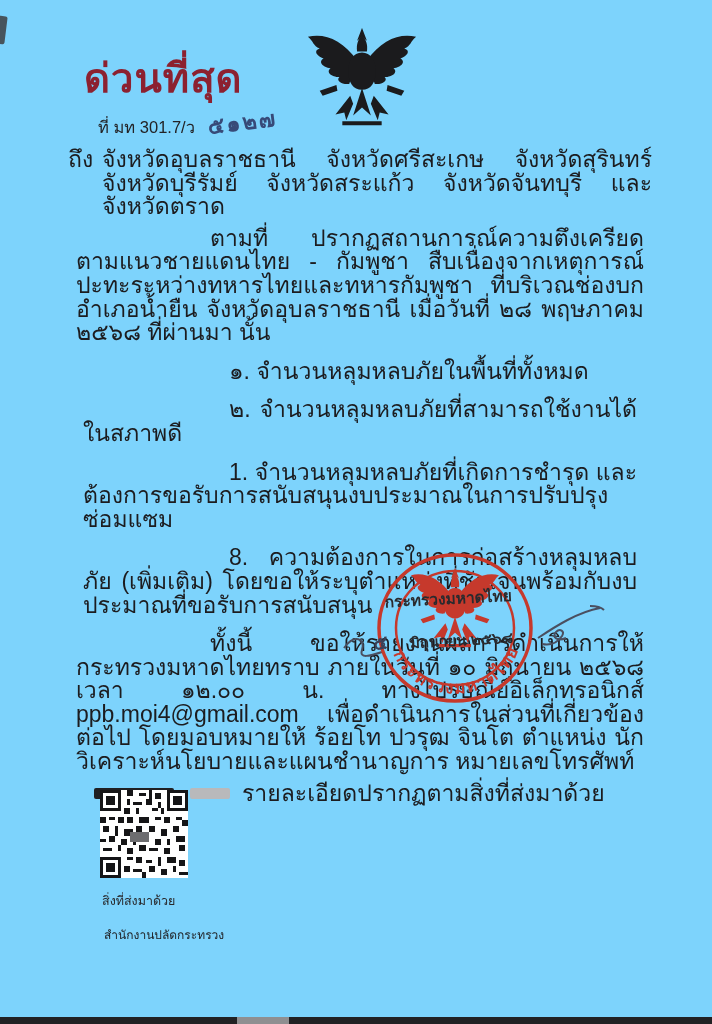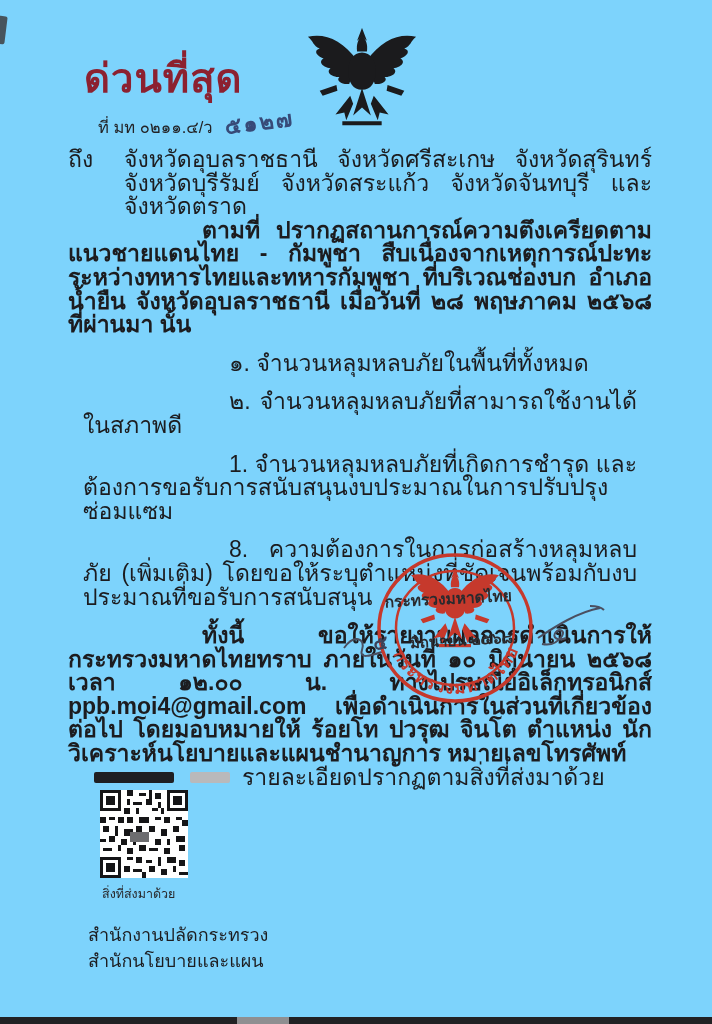--- a/index.html
+++ b/index.html
@@ -48,42 +48,42 @@
     position:absolute;left:303px;top:26px;width:118px;height:112px;color:#1b1b1d;
   }
   
   .body-text{
     position:absolute;left:68px;top:148px;width:584px;
     font-size:23px;line-height:23.6px;color:#1c1c1f;
     text-align:justify;
   }
   .to-row{display:flex;}
   .to-label{flex:0 0 34px;}
-  .to-recipients{flex:1;margin-left:22px;}
-  .para{text-indent:134px;margin:0;font-weight:bold;}
+  .to-recipients{flex:1;}
+  .para{text-indent:134px;margin:8px;}
   .item{text-indent:146px;margin:15px;}
   .closing-tail-row{display:flex;align-items:center;text-indent:0;}
   .redact-black{
     display:inline-block;width:80px;height:11px;background:#1f1f22;
     border-radius:2px;margin-left:26px;
   }
   .redact-gray{
     display:inline-block;width:40px;height:11px;background:#b9b9bb;
     border-radius:2px;margin-left:16px;margin-right:12px;
   }
   
   .stamp-wrap{position:absolute;left:330px;top:546px;width:310px;height:175px;}
   
   .qr-block{position:absolute;left:100px;top:790px;width:110px;}
   .qr-svg{width:88px;height:88px;display:block;}
-  .qr-caption{font-size:12.5px;color:#28282b;margin-top:6px;margin-left:2px;}
+  .qr-caption{font-size:12.5px;color:#28282b;margin-top:13px;margin-left:2px;}
   
   .footer{
-    position:absolute;left:88px;top:922px;
-    font-size:18px;line-height:26px;color:#1d1d20;
+    position:absolute;left:104px;top:922px;
+    font-size:12px;line-height:26px;color:#1d1d20;
   }
 </style>
 </head>
 <body>
 
 <svg width="0" height="0" style="position:absolute" aria-hidden="true">
   <defs>
     <symbol id="garuda" viewBox="0 0 120 110">
       <g fill="currentColor">
         <path d="M60 0 l5 13 -5 -4 -5 4 z"></path>
@@ -100,21 +100,21 @@
   </defs>
 </svg>
 
 <div class="page">
 
   <div class="corner-smudge"></div>
 
   <div class="urgency">ด่วนที่สุด</div>
 
   <div class="ref-line">
-    <span>ที่ มท ๐๒๑๑.๔/ว</span>
+    <span>ที่ มท 301.7/ว</span>
     <span class="ref-handwritten">๕๑๒๗</span>
   </div>
 
   <svg class="garuda-top" viewBox="0 0 120 110">
     <use href="#garuda"></use>
   </svg>
 
   <div class="body-text">
     <div class="to-row">
       <span class="to-label">ถึง</span>
@@ -226,20 +226,19 @@
         <rect x="26" y="27" width="3" height="1"></rect>
           <rect x="14" y="27" width="1" height="2"></rect>
         <rect x="10" y="14" width="6" height="3" fill="#6d6d70"></rect>
       </g>
     </svg>
     <div class="qr-caption">สิ่งที่ส่งมาด้วย</div>
   </div>
 
   <div class="footer">
     <div>สำนักงานปลัดกระทรวง</div>
-    <div>สำนักนโยบายและแผน</div>
   </div>
 
   <div class="bottom-scan-bar">
     <div class="light-seg"></div>
   </div>
 
 </div>
 
 </body></html>

